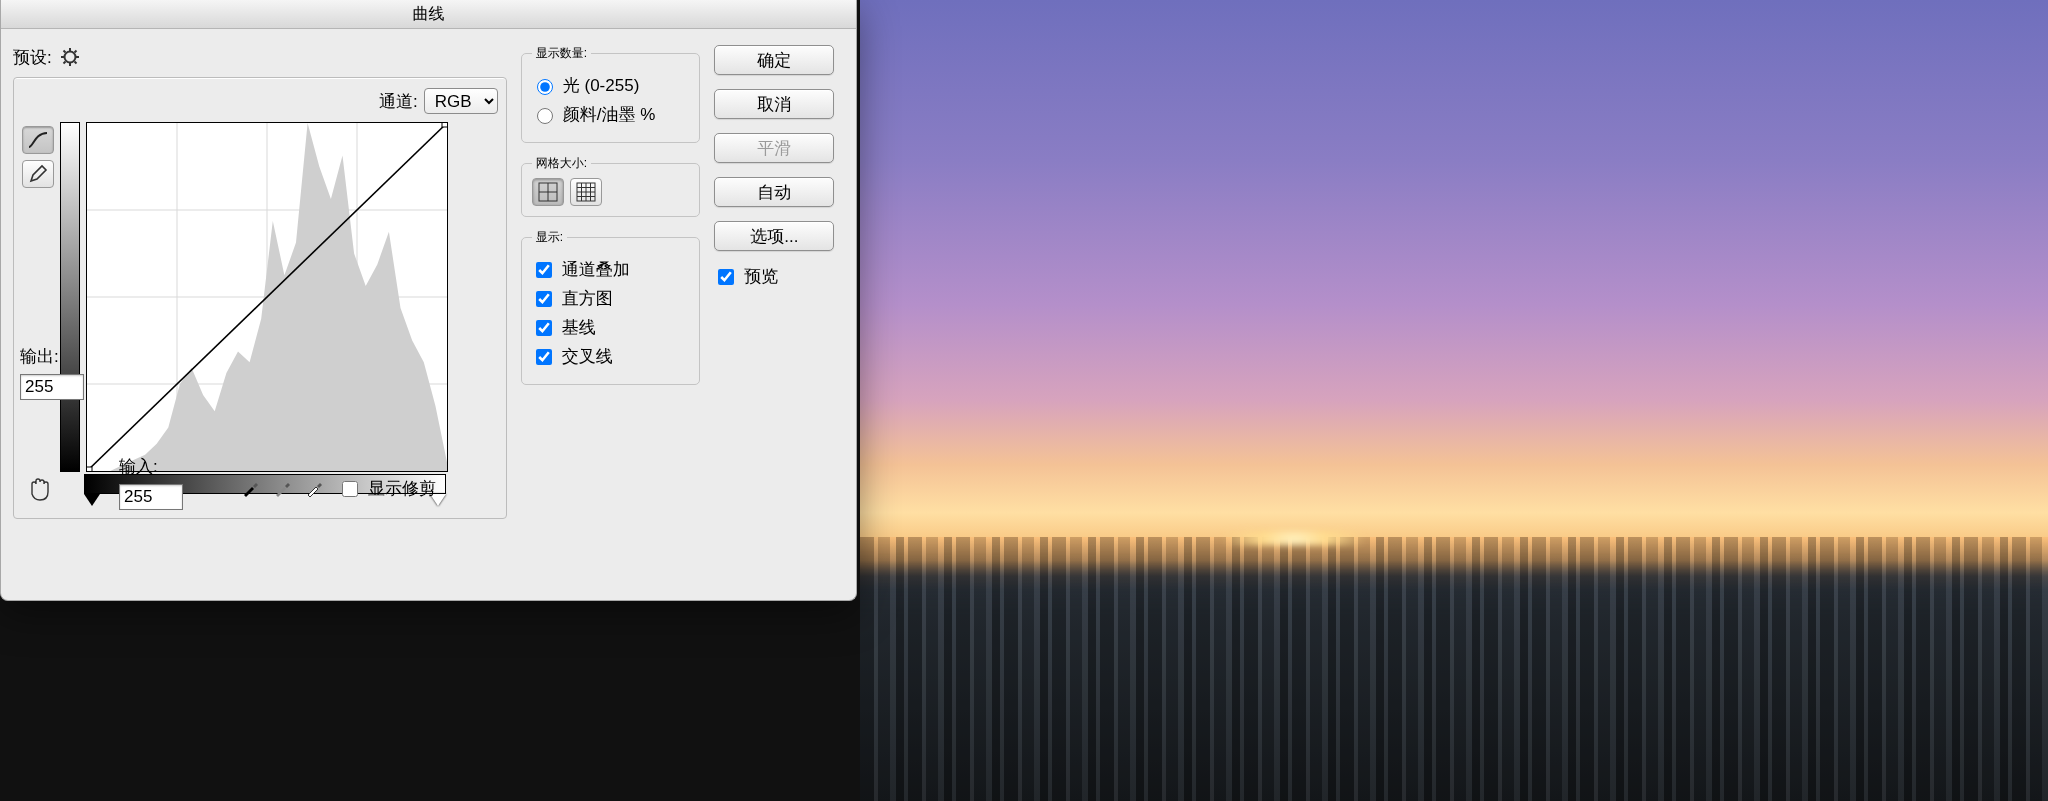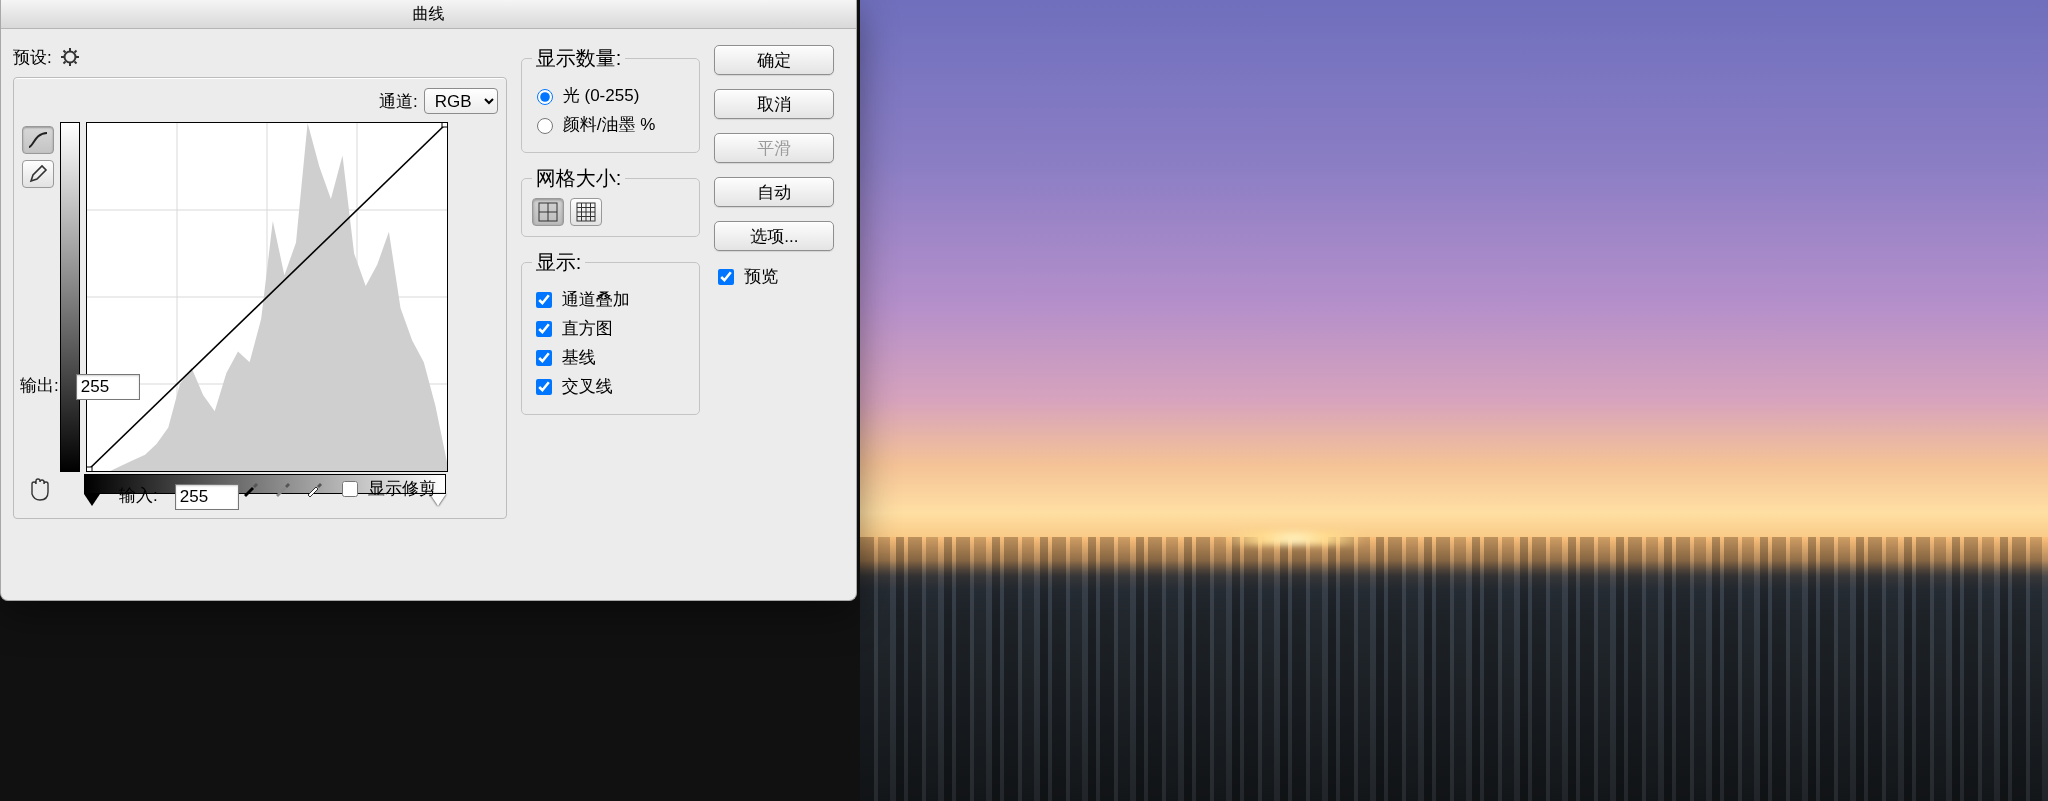--- a/index.html
+++ b/index.html
@@ -78,39 +78,39 @@
   .curve-box svg{position:absolute;inset:0;width:100%;height:100%;}
   .hgrad{
     width:360px;height:18px;background:linear-gradient(90deg,#000,#fff);
     border:1px solid #000;margin-left:0;
   }
   .slider-tri{display:flex;justify-content:space-between;width:362px;}
   .tri{width:0;height:0;border-left:8px solid transparent;border-right:8px solid transparent;}
   .tri.black{border-top:12px solid #000;}
   .tri.white{border-top:12px solid #fff;filter:drop-shadow(0 0 1px #000);}
 
-  .io-block{position:absolute;left:6px;display:flex;flex-direction:row;gap:17px;}
+  .io-block{position:absolute;left:6px;display:flex;flex-direction:column;gap:6px;}
   .io-block input{
     width:54px;height:24px;border:1px solid #777;background:#fff;font:inherit;
     padding:0 4px;box-shadow:inset 0 1px 2px rgba(0,0,0,0.2);
   }
   .out-block{bottom:118px;}
   .in-block{left:105px;bottom:8px;}
 
   .bottom-tools{position:absolute;left:10px;bottom:12px;display:flex;align-items:center;gap:12px;}
   .dropper-row{display:flex;gap:8px;margin-left:170px;}
   .chk{display:flex;align-items:center;gap:6px;}
   input[type=checkbox]{width:16px;height:16px;}
 
   
   fieldset{
     border:1px solid #c4c4c4;border-radius:5px;margin:0 0 12px 0;padding:6px 10px 10px 10px;
     background:#ececec;
   }
-  legend{padding:0 4px;font-size:20px;margin-top:45px;}
+  legend{padding:0 4px;font-size:12px;margin-top:45px;}
   .radio,.chk{display:flex;align-items:center;gap:7px;margin:6px 0;}
   input[type=radio]{width:16px;height:16px;}
   .grid-btns{display:flex;gap:6px;}
   .grid-btns .icon-btn{width:30px;height:26px;}
   .icon-btn.sel{background:linear-gradient(#d4d4d4,#bcbcbc);box-shadow:inset 0 1px 3px rgba(0,0,0,0.35);}
 
   
   .btn{
     display:block;width:120px;height:30px;margin-bottom:14px;
     border:1px solid #8f8f8f;border-radius:5px;

